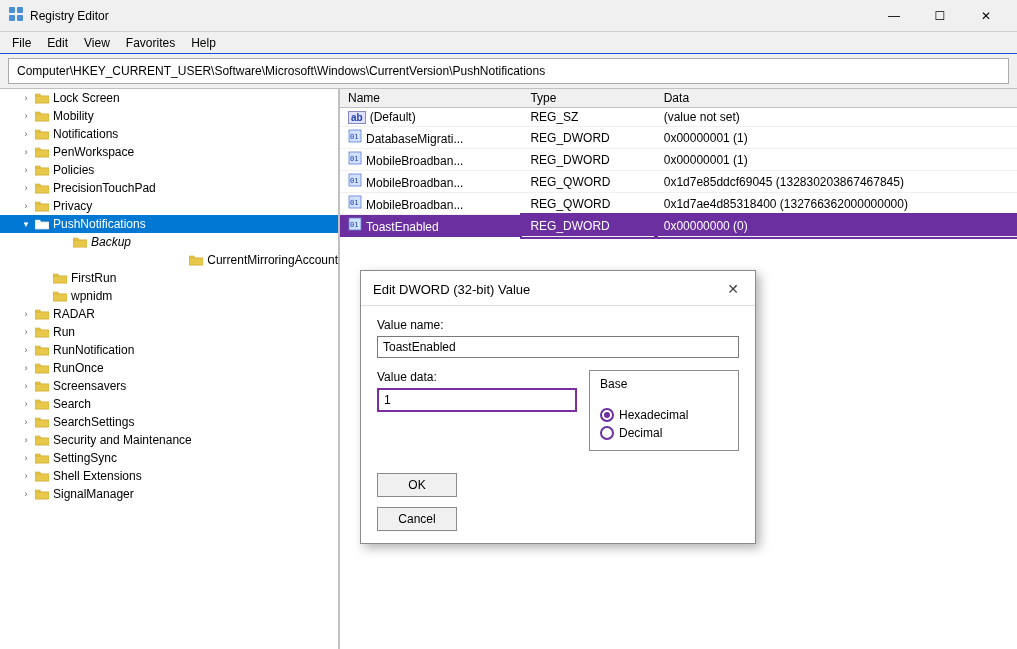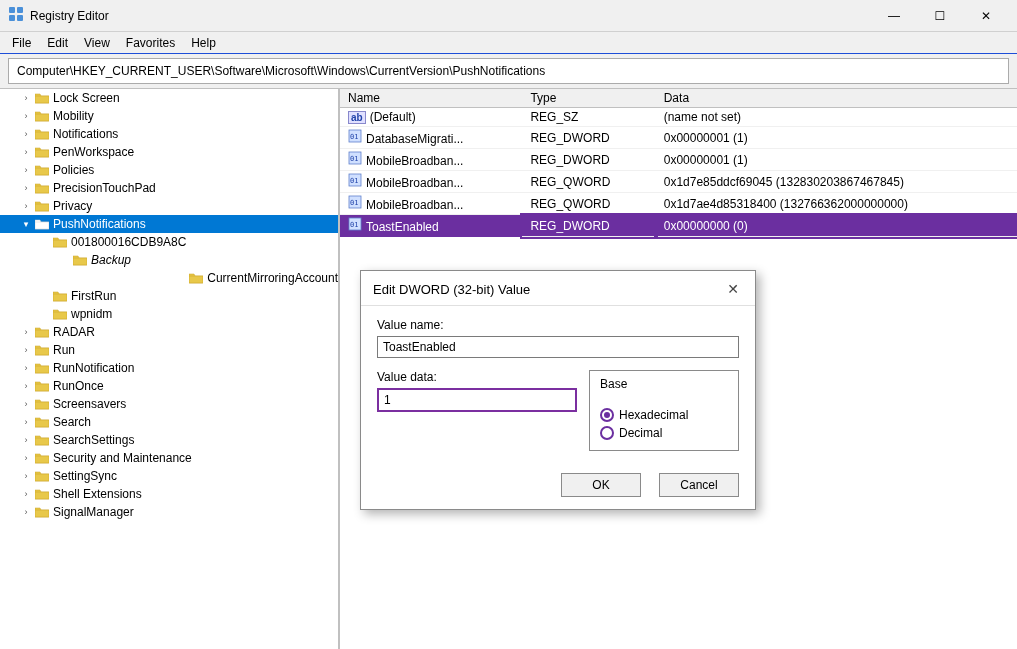--- a/index.html
+++ b/index.html
@@ -186,24 +186,25 @@
     .radio-row { display: flex; align-items: center; gap: 5px; margin-bottom: 4px; cursor: pointer; }
     .radio-btn {
       width: 14px; height: 14px; border-radius: 50%; border: 2px solid #6b2fa0;
       display: flex; align-items: center; justify-content: center;
     }
     .radio-btn.checked::after {
       content: ''; width: 6px; height: 6px; border-radius: 50%; background: #6b2fa0;
     }
     .dialog-buttons {
       display: flex;
-      justify-content: flex-end;
-      gap: 18px;
+      justify-content: center;
+      gap: 10px;
       margin-top: 14px;
       padding-top: 8px;
+      flex-direction: column;
     }
     .dialog-btn {
       width: 80px; height: 24px; border: 1px solid #8a8a8a;
       background: #f0f0f0; cursor: pointer; font-size: 12px; font-family: inherit;
     }
   </style>
 </head>
 <body>
 
 <div class="title-bar">
@@ -329,32 +330,20 @@
         <div class="tree-item selected">
     <div style="display:flex;align-items:center;padding-left:18px;width:100%;">
       <span class="tree-expand" style="color:#fff;">▾</span>
       <span class="folder-icon">
               <svg class="folder-svg" viewBox="0 0 14 12" xmlns="http://www.w3.org/2000/svg">
     <path d="M0,2 L0,11 L14,11 L14,4 L6,4 L5,2 Z" fill="#fff" stroke="#ccc" stroke-width="0.5"></path>
     <rect x="0" y="4" width="14" height="7" rx="0.5" fill="#fff" stroke="#ccc" stroke-width="0.5"></rect>
   </svg>
             </span>
       <span style="color:#fff">PushNotifications</span>
-    </div>
-  </div>
-        <div class="tree-item">
-    <div style="display:flex;align-items:center;padding-left:36px;width:100%;">
-      <span class="tree-expand"></span>
-      <span class="folder-icon">
-              <svg class="folder-svg" viewBox="0 0 14 12" xmlns="http://www.w3.org/2000/svg">
-    <path d="M0,2 L0,11 L14,11 L14,4 L6,4 L5,2 Z" fill="#e8c84a" stroke="#c9a020" stroke-width="0.5"></path>
-    <rect x="0" y="4" width="14" height="7" rx="0.5" fill="#e8c84a" stroke="#c9a020" stroke-width="0.5"></rect>
-  </svg>
-            </span>
-      <span style="color:#000">001800016CDB9A8C</span>
     </div>
   </div>
         <div class="tree-item">
     <div style="display:flex;align-items:center;padding-left:56px;width:100%;font-style:italic;">
       <span class="tree-expand"></span>
       <span class="folder-icon">
               <svg class="folder-svg" viewBox="0 0 14 12" xmlns="http://www.w3.org/2000/svg">
     <path d="M0,2 L0,11 L14,11 L14,4 L6,4 L5,2 Z" fill="#e8c84a" stroke="#c9a020" stroke-width="0.5"></path>
     <rect x="0" y="4" width="14" height="7" rx="0.5" fill="#e8c84a" stroke="#c9a020" stroke-width="0.5"></rect>
   </svg>
@@ -541,21 +530,21 @@
           <th>Type</th>
           <th>Data</th>
         </tr>
       </thead>
       <tbody id="registry-tbody">
       <tr>
     <td style="">
       <span style="display:inline-block;background:#e0e0ff;border:1px solid #8888cc;padding:0 2px;font-size:10px;margin-right:4px;font-weight:bold;color:#2244aa;">ab</span><span>(Default)</span>
     </td>
     <td>REG_SZ</td>
-    <td>(name not set)</td>
+    <td>(value not set)</td>
   </tr>
           <tr>
     <td style="">
       <span style="display:inline-block;margin-right:4px;">
       <svg width="14" height="14" viewBox="0 0 14 14">
         <rect x="1" y="1" width="12" height="12" fill="#d0e0ff" stroke="#6080cc" stroke-width="0.8"></rect>
         <text x="2" y="10" font-size="7" fill="#2244aa" font-family="monospace">01</text>
       </svg>
     </span><span>DatabaseMigrati...</span>
     </td>

